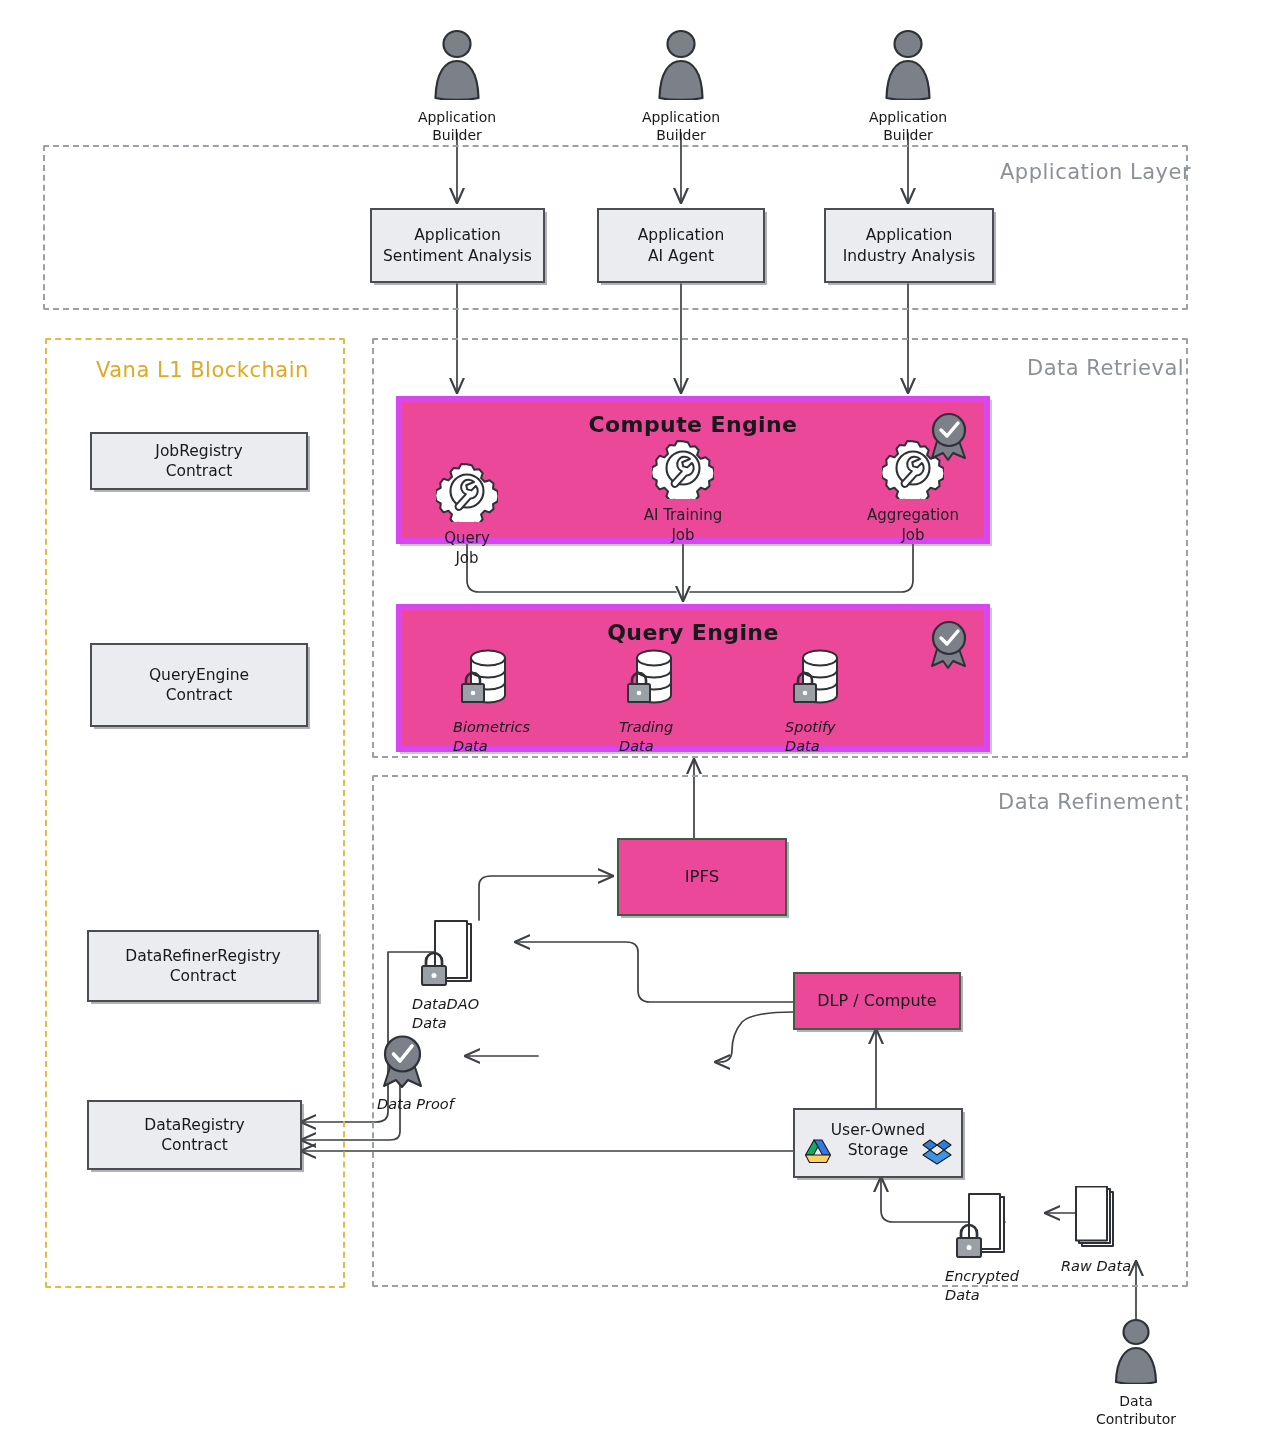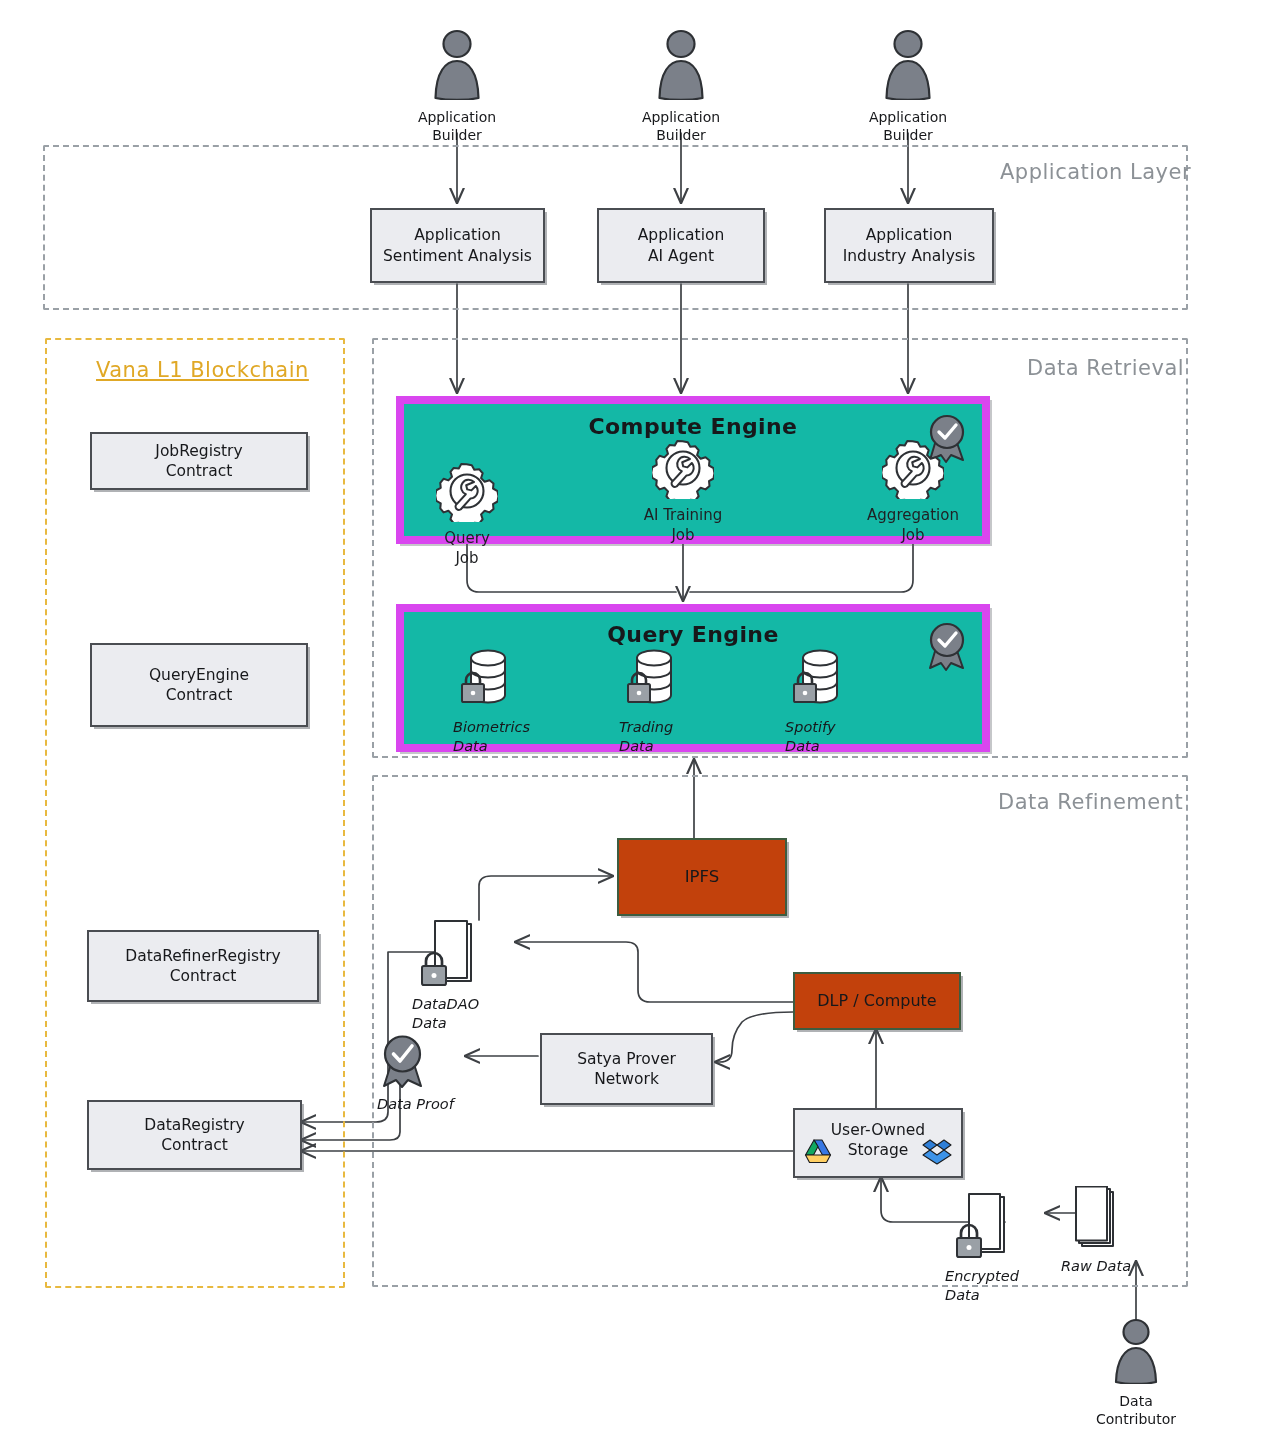--- a/index.html
+++ b/index.html
@@ -22,27 +22,27 @@
 
   
   .nodebox{
     position:absolute;box-sizing:border-box;
     background:#ebecf0;border:2px solid #4a4d52;
     box-shadow:3px 3px 0 -1px rgba(80,84,90,.45);
     display:flex;align-items:center;justify-content:center;
     text-align:center;line-height:1.32;font-size:15.5px;color:#17181b;
     padding:4px 8px;
   }
-  .nodebox.green{background:#c2410c;border-color:#3d5c40;}
+  .nodebox.green{background:#ec4899;border-color:#3d5c40;}
   .nodebox span{display:block;}
 
   
   .panel{
-    position:absolute;box-sizing:border-box;background:#14b8a6;
-    border:8px solid #d946ef;box-shadow:3px 3px 0 -1px rgba(90,94,100,.35);
+    position:absolute;box-sizing:border-box;background:#ec4899;
+    border:6px solid #d946ef;box-shadow:3px 3px 0 -1px rgba(90,94,100,.35);
   }
   .panel-title{
     position:absolute;left:0;right:0;top:10px;text-align:center;
     font-size:22px;font-weight:600;color:#17181b;letter-spacing:.4px;
   }
   .panel .badge{position:absolute;right:12px;top:8px;}
 
   
   .actor{position:absolute;text-align:center;width:120px;}
   .actor .glyph{display:block;margin:0 auto;}
@@ -114,21 +114,21 @@
       <path d="M418,1060 Q400,1060 400,1072 L400,1132 Q400,1140 390,1140 L302,1140" marker-end="url(#ah)"></path>
 
       <path d="M793,1151 L302,1151" marker-end="url(#ah)"></path>
     </g>
   </svg>
 
   <div class="group" style="left:43px;top:145px;width:1145px;height:165px;"></div>
   <div class="group-label" style="left:1000px;top:160px;">Application Layer</div>
 
   <div class="group amber" style="left:45px;top:338px;width:300px;height:950px;"></div>
-  <div class="group-label amber" style="left:96px;top:358px;text-decoration:underline;">Vana L1 Blockchain</div>
+  <div class="group-label amber" style="left:96px;top:358px;">Vana L1 Blockchain</div>
 
   <div class="group" style="left:372px;top:338px;width:816px;height:420px;"></div>
   <div class="group-label" style="left:1027px;top:356px;">Data Retrieval</div>
 
   <div class="group" style="left:372px;top:775px;width:816px;height:512px;"></div>
   <div class="group-label" style="left:998px;top:790px;">Data Refinement</div>
 
   <div class="actor" style="left:397px;top:28px;">
     <span class="glyph">
       <svg width="56" height="72" viewBox="0 0 56 72">
@@ -345,26 +345,20 @@
   </div>
 
   <div class="nodebox green" style="left:617px;top:838px;width:170px;height:78px;font-size:16.5px;">
     <span>IPFS</span>
   </div>
 
   <div class="nodebox green" style="left:793px;top:972px;width:168px;height:58px;font-size:16px;">
     <span>DLP / Compute</span>
   </div>
 
-  <div class="nodebox" style="left:540px;top:1033px;width:173px;height:72px;">
-    <div>
-      <span>Satya Prover</span>
-      <span>Network</span>
-    </div>
-  </div>
 
   <div class="nodebox" style="left:793px;top:1108px;width:170px;height:70px;align-items:flex-start;padding-top:10px;">
     <div style="width:100%;">
       <span>User-Owned</span>
       <span>Storage</span>
     </div>
     <div class="storelogos">
       <span class="lg left">
         <svg width="30" height="28" viewBox="0 0 30 28">
           <path d="M11,2 L19,2 L27.5,17 L19.5,17 Z" fill="#3777e3" stroke="#1a1c1f" stroke-width="1.1" stroke-linejoin="round"></path>

